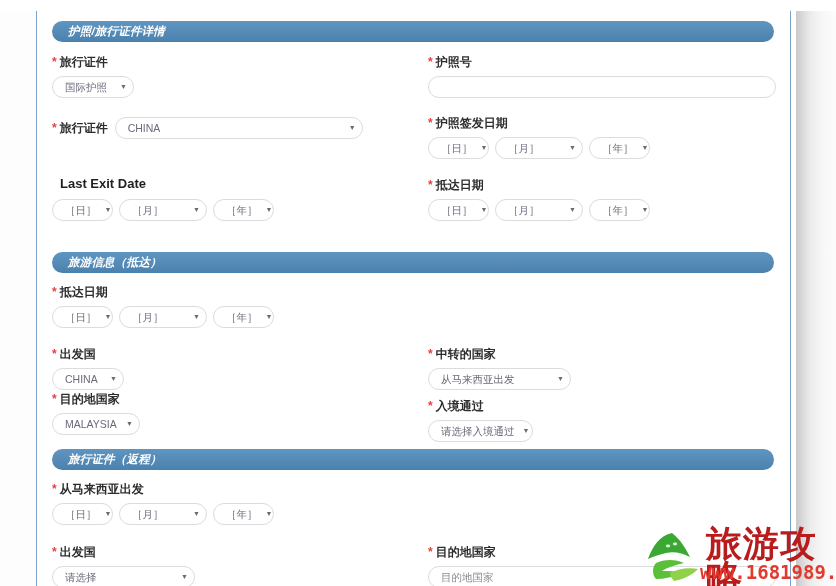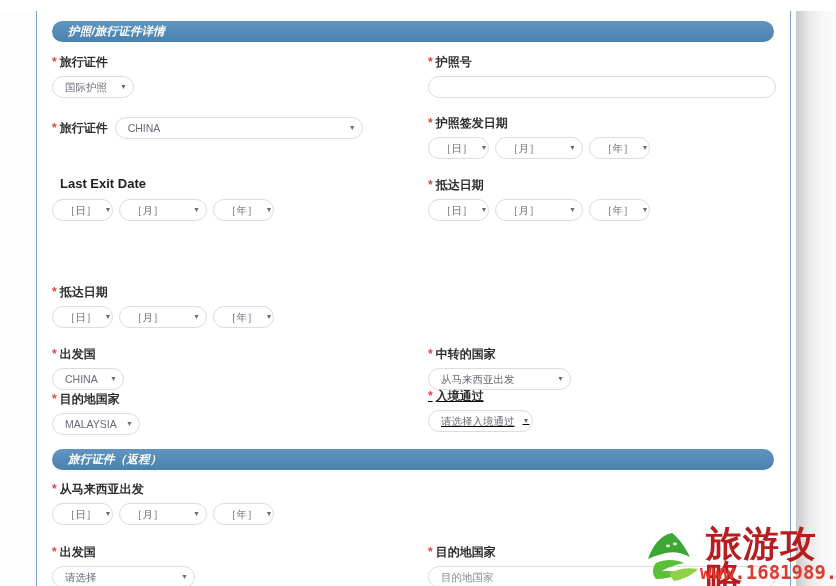--- a/index.html
+++ b/index.html
@@ -147,20 +147,21 @@
             <span class="val">［月］</span>
             <span class="caret">▼</span>
           </div>
         <div class="ctl d-yr">
             <span class="val">［年］</span>
             <span class="caret">▼</span>
           </div>
       </div>
     </div>
 
+    <div class="sec-head" style="top:241px;">旅游信息（抵达）</div>
 
     <div class="fld" style="left:15px;top:274px;">
       <div class="lbl"><span class="req">*</span><span>抵达日期</span></div>
       <div class="row" style="margin-top:7px;">
         <div class="ctl d-day">
             <span class="val">［日］</span>
             <span class="caret">▼</span>
           </div>
         <div class="ctl d-mon">
             <span class="val">［月］</span>
@@ -190,21 +191,21 @@
     </div>
 
     <div class="fld" style="left:15px;top:381px;">
       <div class="lbl"><span class="req">*</span><span>目的地国家</span></div>
       <div class="ctl" style="width:88px;margin-top:7px;">
         <span class="val">MALAYSIA</span>
         <span class="caret">▼</span>
       </div>
     </div>
 
-    <div class="fld" style="left:391px;top:378px;text-decoration:underline;">
+    <div class="fld" style="left:391px;top:388px;">
       <div class="lbl"><span class="req">*</span><span>入境通过</span></div>
       <div class="ctl" style="width:105px;margin-top:7px;align-items:center;">
         <span class="val">请选择入境通过</span>
         <span class="caret">▼</span>
       </div>
     </div>
 
     <div class="sec-head" style="top:438px;">旅行证件（返程）</div>
 
     <div class="fld" style="left:15px;top:471px;">

